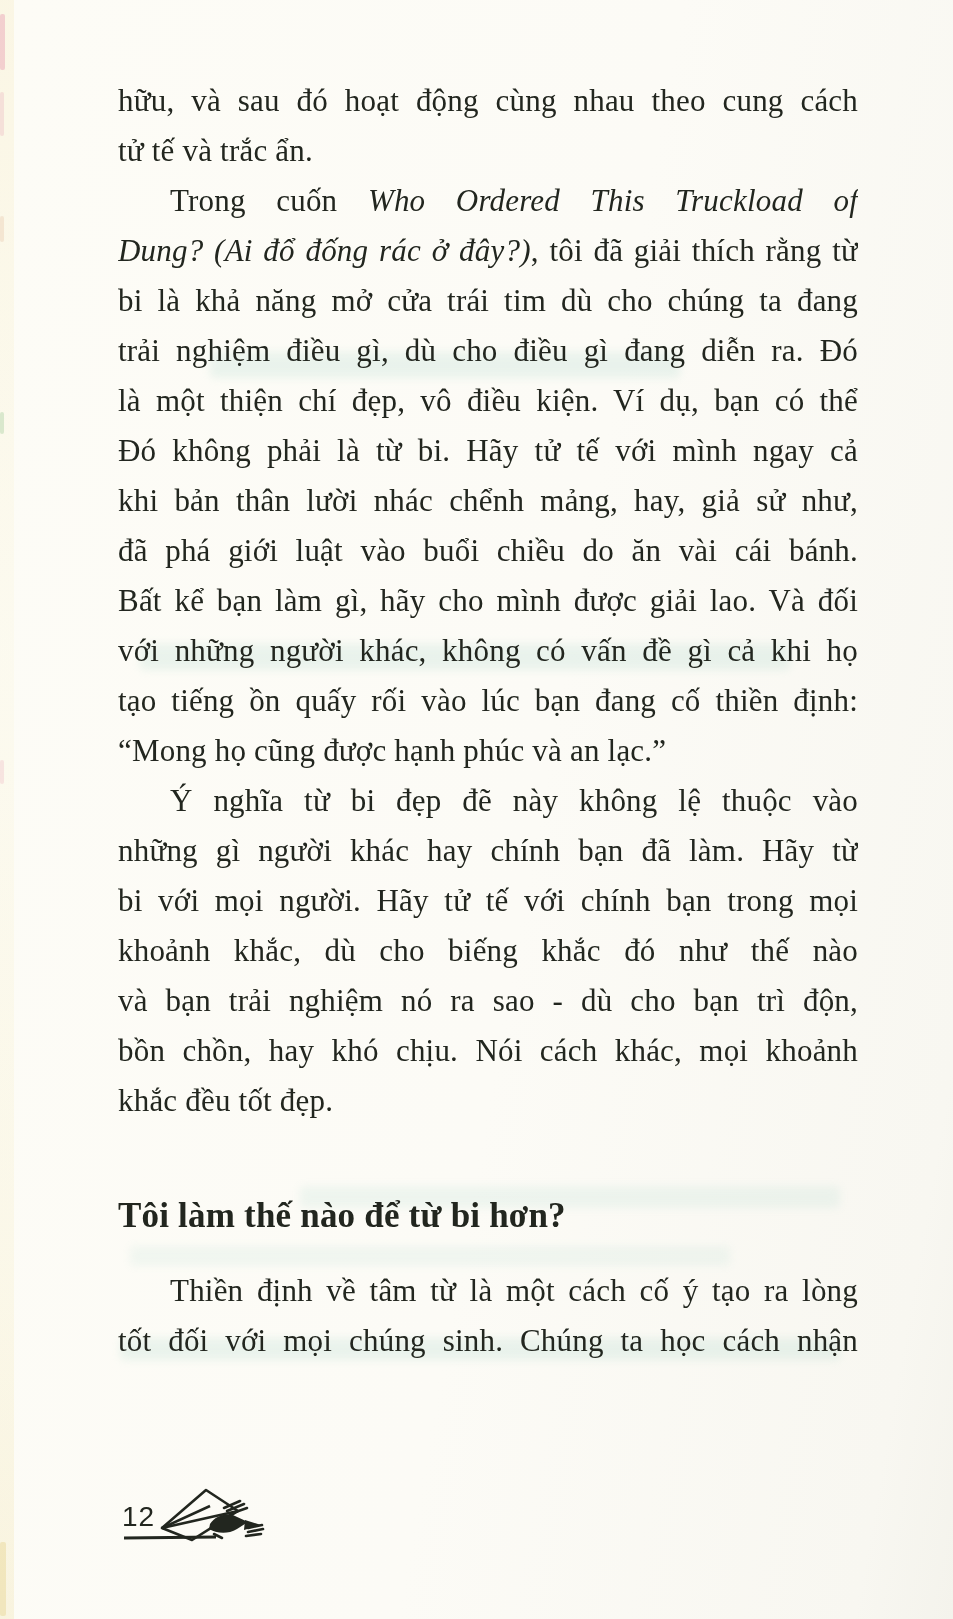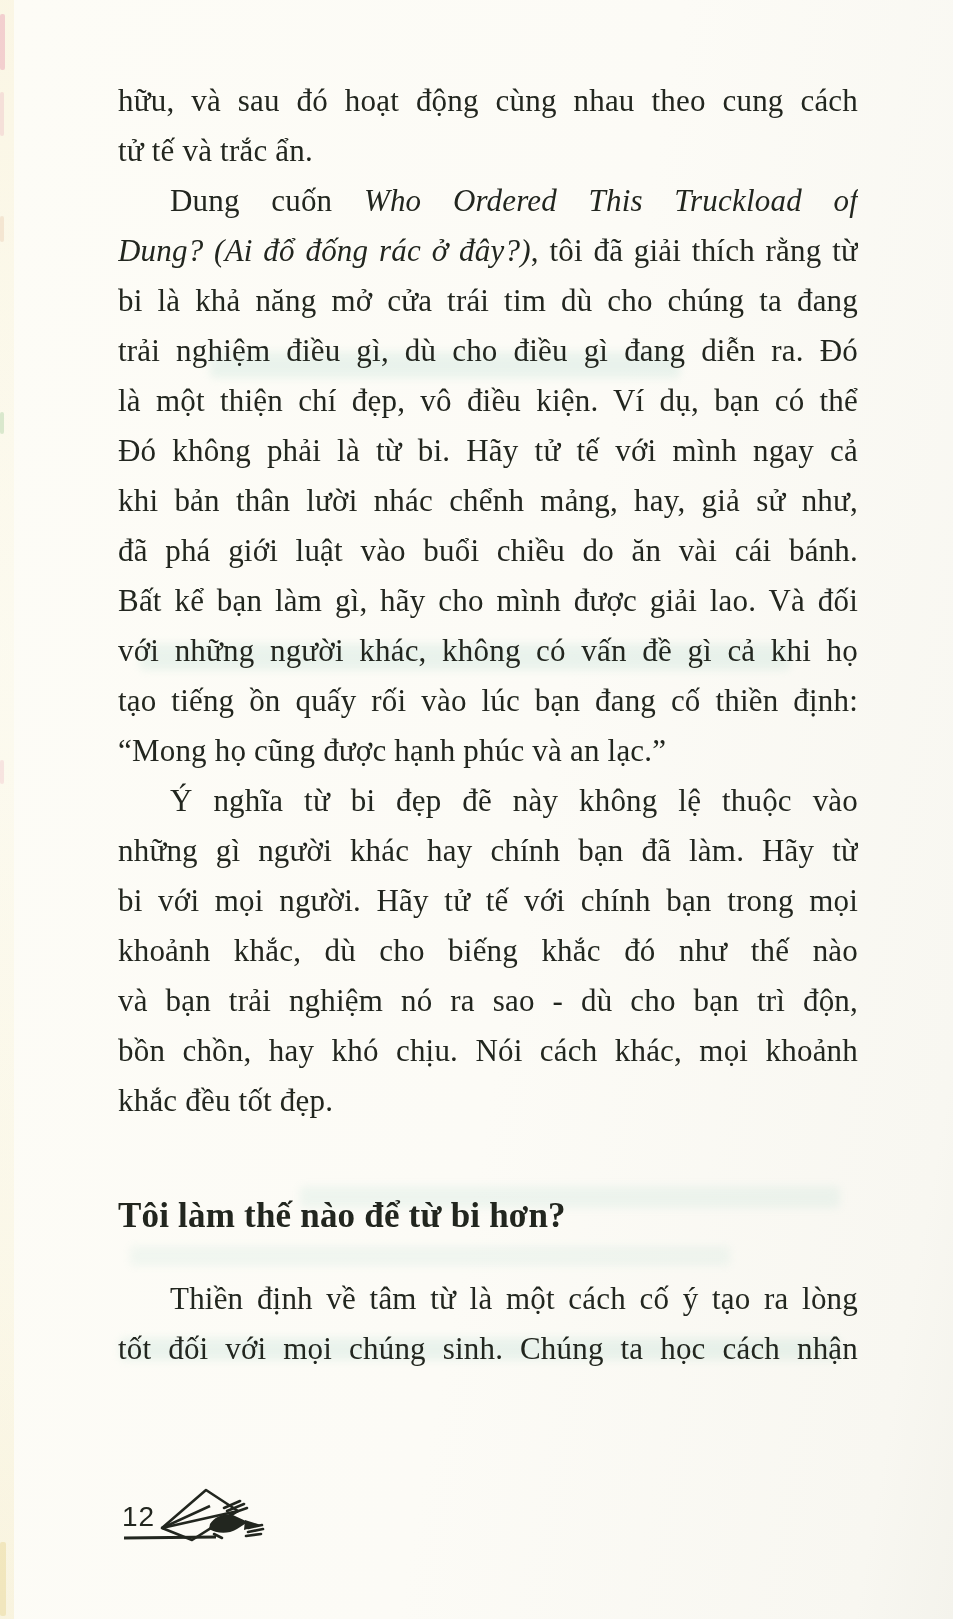--- a/index.html
+++ b/index.html
@@ -30,21 +30,21 @@
     letter-spacing:.2px;
   }
   .just { text-align:justify; text-align-last:justify; }
   .nojust { text-align:left; text-align-last:left; }
   .indent { text-indent:52px; }
   .it { font-style:italic; }
   .heading {
     margin:0; margin-top:64px; font-size:35px; line-height:52px;
     font-weight:bold; letter-spacing:.2px;
   }
-  .after-heading { margin-top:32px; }
+  .after-heading { margin-top:24px; }
   .footer {
     position:absolute; left:122px; top:1484px; width:220px; height:60px;
   }
   .page-number {
     position:absolute; left:0; top:18px; font-size:28px; line-height:30px;
     font-family:"Liberation Sans","DejaVu Sans",sans-serif; letter-spacing:1px;
   }
   .footer-rule {
     position:absolute; left:2px; top:52px; width:92px; height:2.5px;
     background:#22261f; transform:rotate(-.6deg);
@@ -68,21 +68,21 @@
   <div class="ghost" style="left:210px;top:352px;width:470px;height:26px"></div>
   <div class="ghost" style="left:140px;top:644px;width:650px;height:26px"></div>
   <div class="ghost" style="left:300px;top:1186px;width:540px;height:22px;opacity:.12"></div>
   <div class="ghost" style="left:130px;top:1246px;width:600px;height:20px;opacity:.10"></div>
   <div class="ghost" style="left:120px;top:1338px;width:720px;height:22px"></div>
 
   <div class="text-col">
     <div>
         <div class="line just"><span>hữu, và sau đó hoạt động cùng nhau theo cung cách</span></div>
         <div class="line nojust"><span>tử tế và trắc ẩn.</span></div>
-        <div class="line just indent"><span>Dung cuốn </span><span class="it">Who Ordered This Truckload of</span></div>
+        <div class="line just indent"><span>Trong cuốn </span><span class="it">Who Ordered This Truckload of</span></div>
         <div class="line just"><span class="it">Dung? (Ai đổ đống rác ở đây?)</span><span>, tôi đã giải thích rằng từ</span></div>
         <div class="line just"><span>bi là khả năng mở cửa trái tim dù cho chúng ta đang</span></div>
         <div class="line just"><span>trải nghiệm điều gì, dù cho điều gì đang diễn ra. Đó</span></div>
         <div class="line just"><span>là một thiện chí đẹp, vô điều kiện. Ví dụ, bạn có thể</span></div>
         <div class="line just"><span>Đó không phải là từ bi. Hãy tử tế với mình ngay cả</span></div>
         <div class="line just"><span>khi bản thân lười nhác chểnh mảng, hay, giả sử như,</span></div>
         <div class="line just"><span>đã phá giới luật vào buổi chiều do ăn vài cái bánh.</span></div>
         <div class="line just"><span>Bất kể bạn làm gì, hãy cho mình được giải lao. Và đối</span></div>
         <div class="line just"><span>với những người khác, không có vấn đề gì cả khi họ</span></div>
         <div class="line just"><span>tạo tiếng ồn quấy rối vào lúc bạn đang cố thiền định:</span></div>

